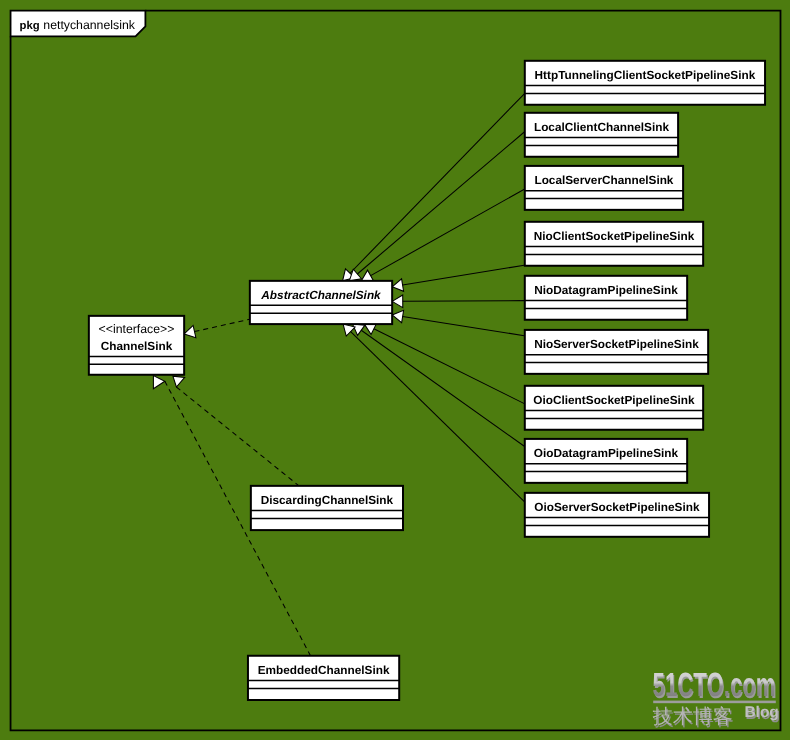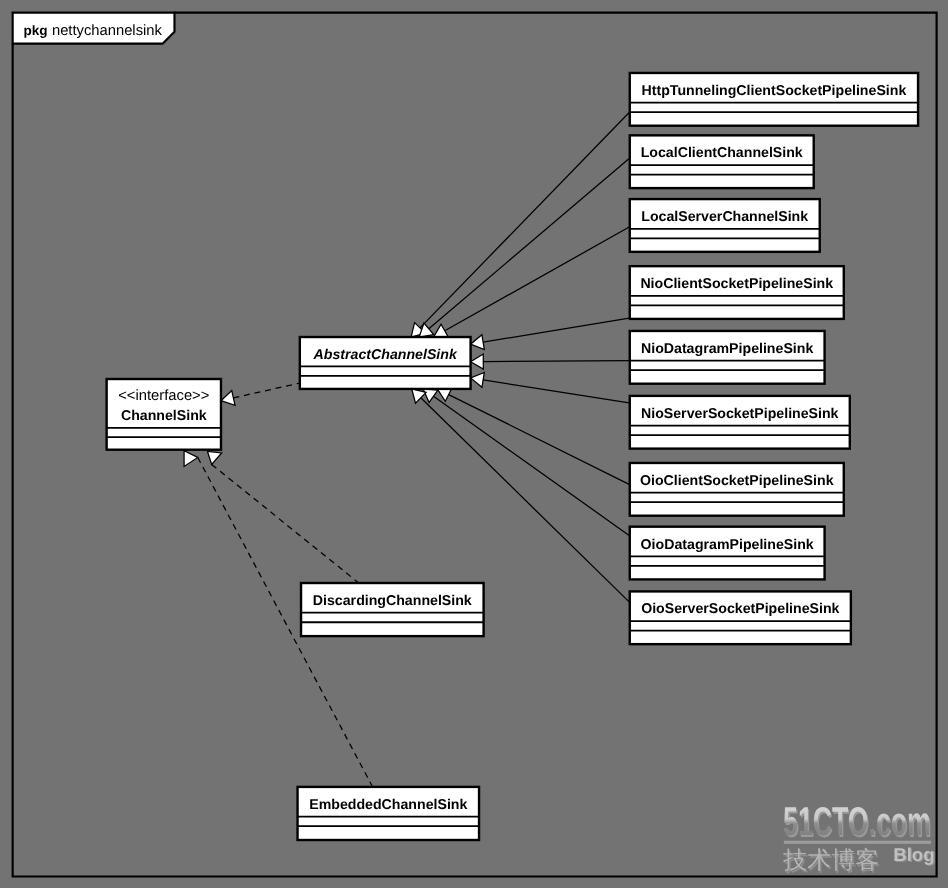--- a/index.html
+++ b/index.html
@@ -1,21 +1,21 @@
 <!DOCTYPE html>
 <html><head>
 <meta charset="utf-8">
 <title>nettychannelsink</title>
 <style>
   html,body{margin:0;padding:0;background:#ffffff;-webkit-font-smoothing:antialiased;}
   svg text{ text-rendering:geometricPrecision; }
   #canvas{ will-change:transform; transform:translateZ(0); }
   body{width:790px;height:740px;overflow:hidden;
        font-family:"Liberation Sans",sans-serif;}
-  #canvas{position:relative;width:790px;height:740px;background:#737373;overflow:hidden;}
+  #canvas{position:relative;width:790px;height:740px;background:#4d7c0f;overflow:hidden;}
   svg#diagram{display:block;position:absolute;left:0;top:0;}
   .cls-name{font-family:"Liberation Sans",sans-serif;font-weight:bold;font-size:11.8px;fill:#000000;}
   .cls-name-it{font-family:"Liberation Sans",sans-serif;font-weight:bold;font-style:italic;font-size:11.8px;fill:#000000;}
   .cls-stereo{font-family:"Liberation Sans",sans-serif;font-weight:normal;font-size:12.3px;fill:#000000;}
   .pkg-kw{font-family:"Liberation Sans",sans-serif;font-weight:bold;font-size:11.3px;fill:#000000;}
   .pkg-nm{font-family:"Liberation Sans",sans-serif;font-weight:normal;font-size:12.3px;fill:#000000;}
   #watermark{position:absolute;left:0;top:0;width:790px;height:740px;pointer-events:none;}
 </style>
 </head>
 <body>

